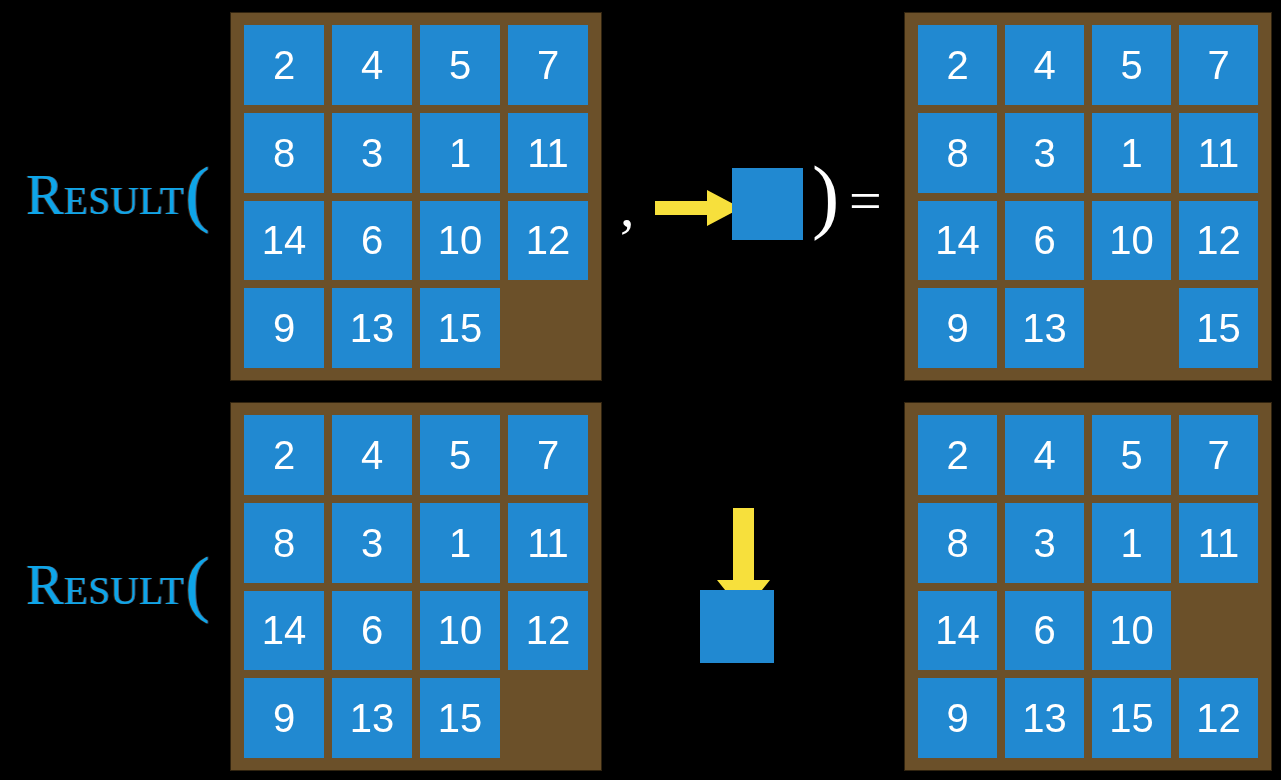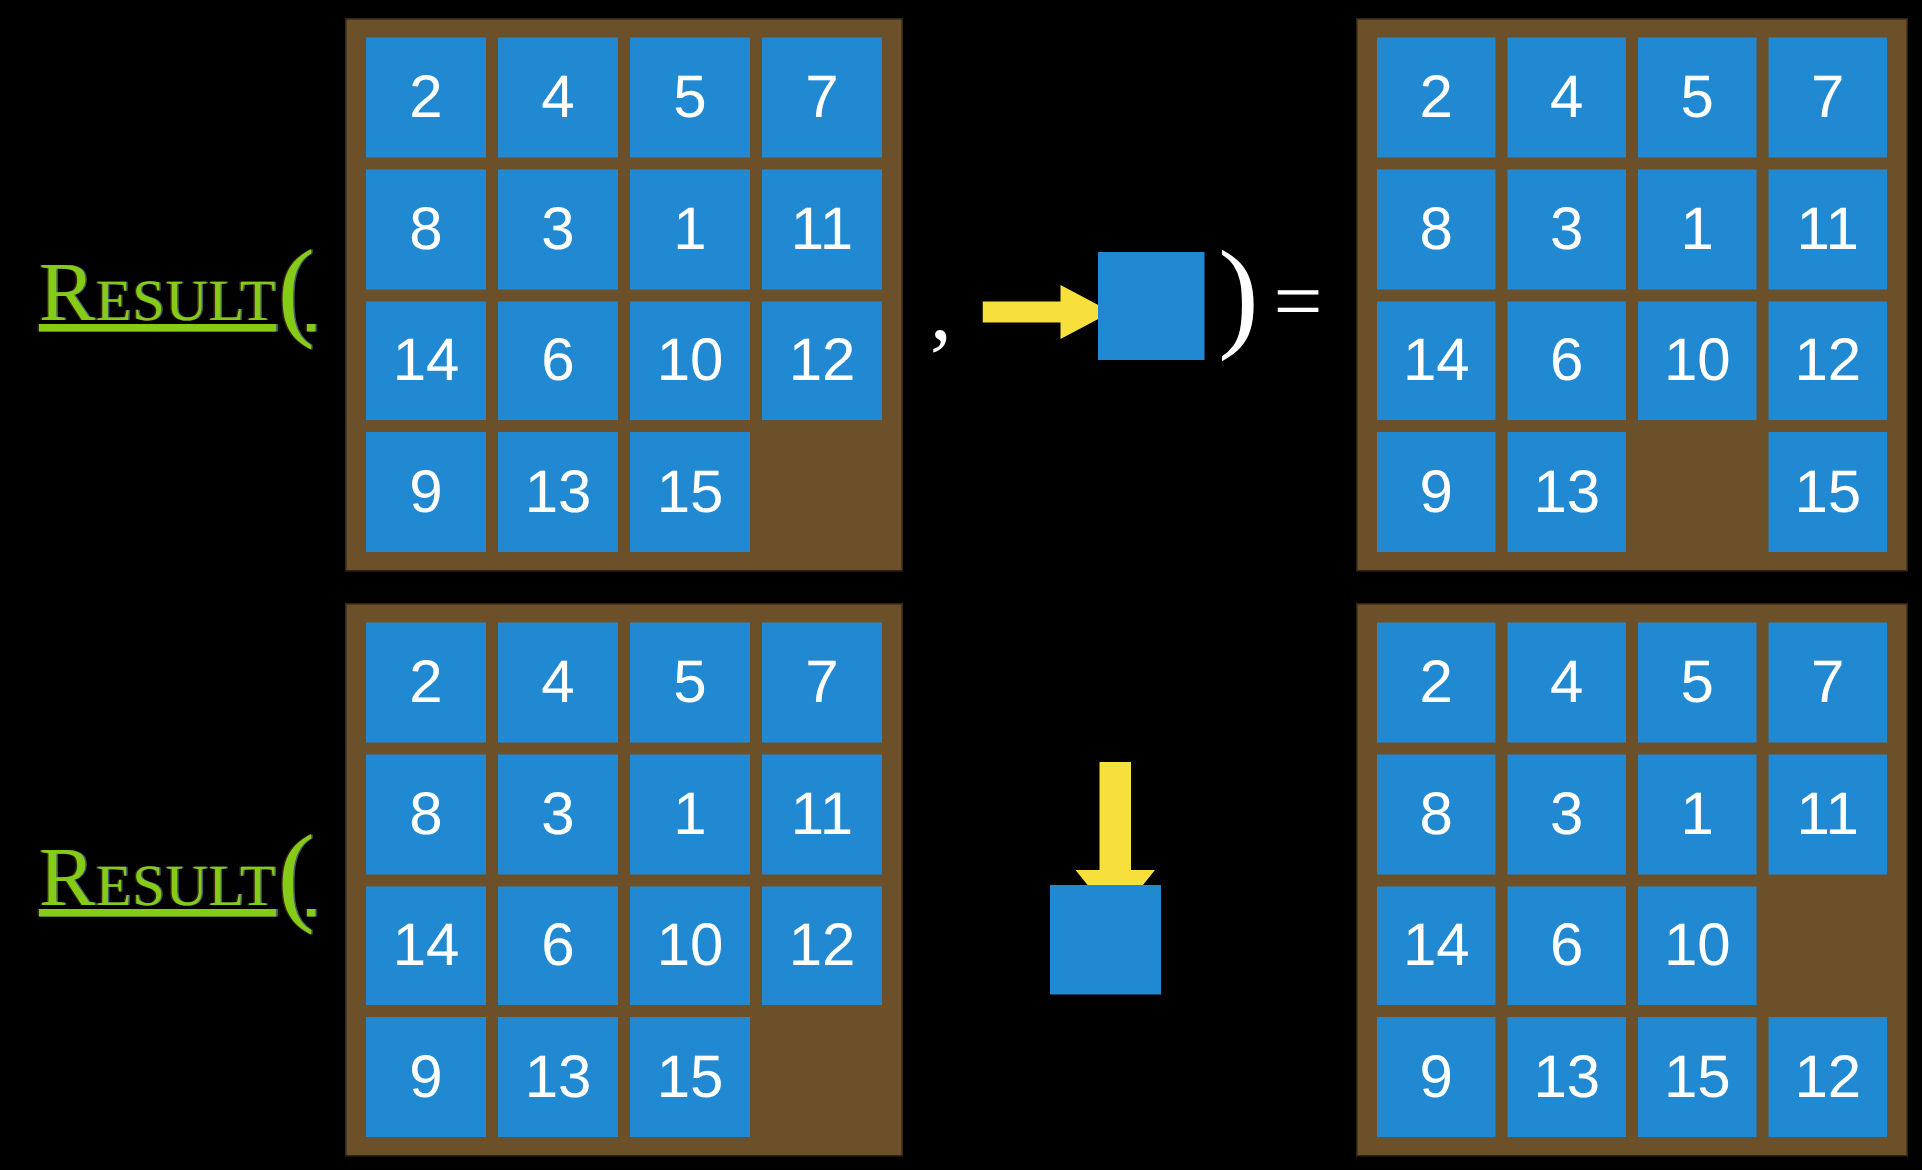--- a/index.html
+++ b/index.html
@@ -29,29 +29,28 @@
   }
   .eq-row.row-top    { top: 0; }
   .eq-row.row-bottom { top: 390px; }
 
   
   .result-label {
     position: absolute;
     left: 26px;
     top: 50%;
     transform: translateY(-50%);
-    color: #84cc16;
+    color: #0ea5e9;
     font-family: "Liberation Serif", serif;
     font-variant: small-caps;
     font-size: 56px;
     line-height: 1;
     letter-spacing: 0.5px;
     white-space: nowrap;
     text-shadow: 1px 0 0 rgba(120,160,210,0.55), -1px 0 0 rgba(150,90,40,0.40);
-    text-decoration: underline;
   }
   .result-label .paren {
     font-variant: normal;
     font-size: 74px;
     line-height: 0;
     position: relative;
     top: 4px;
     margin-left: 1px;
   }
 

